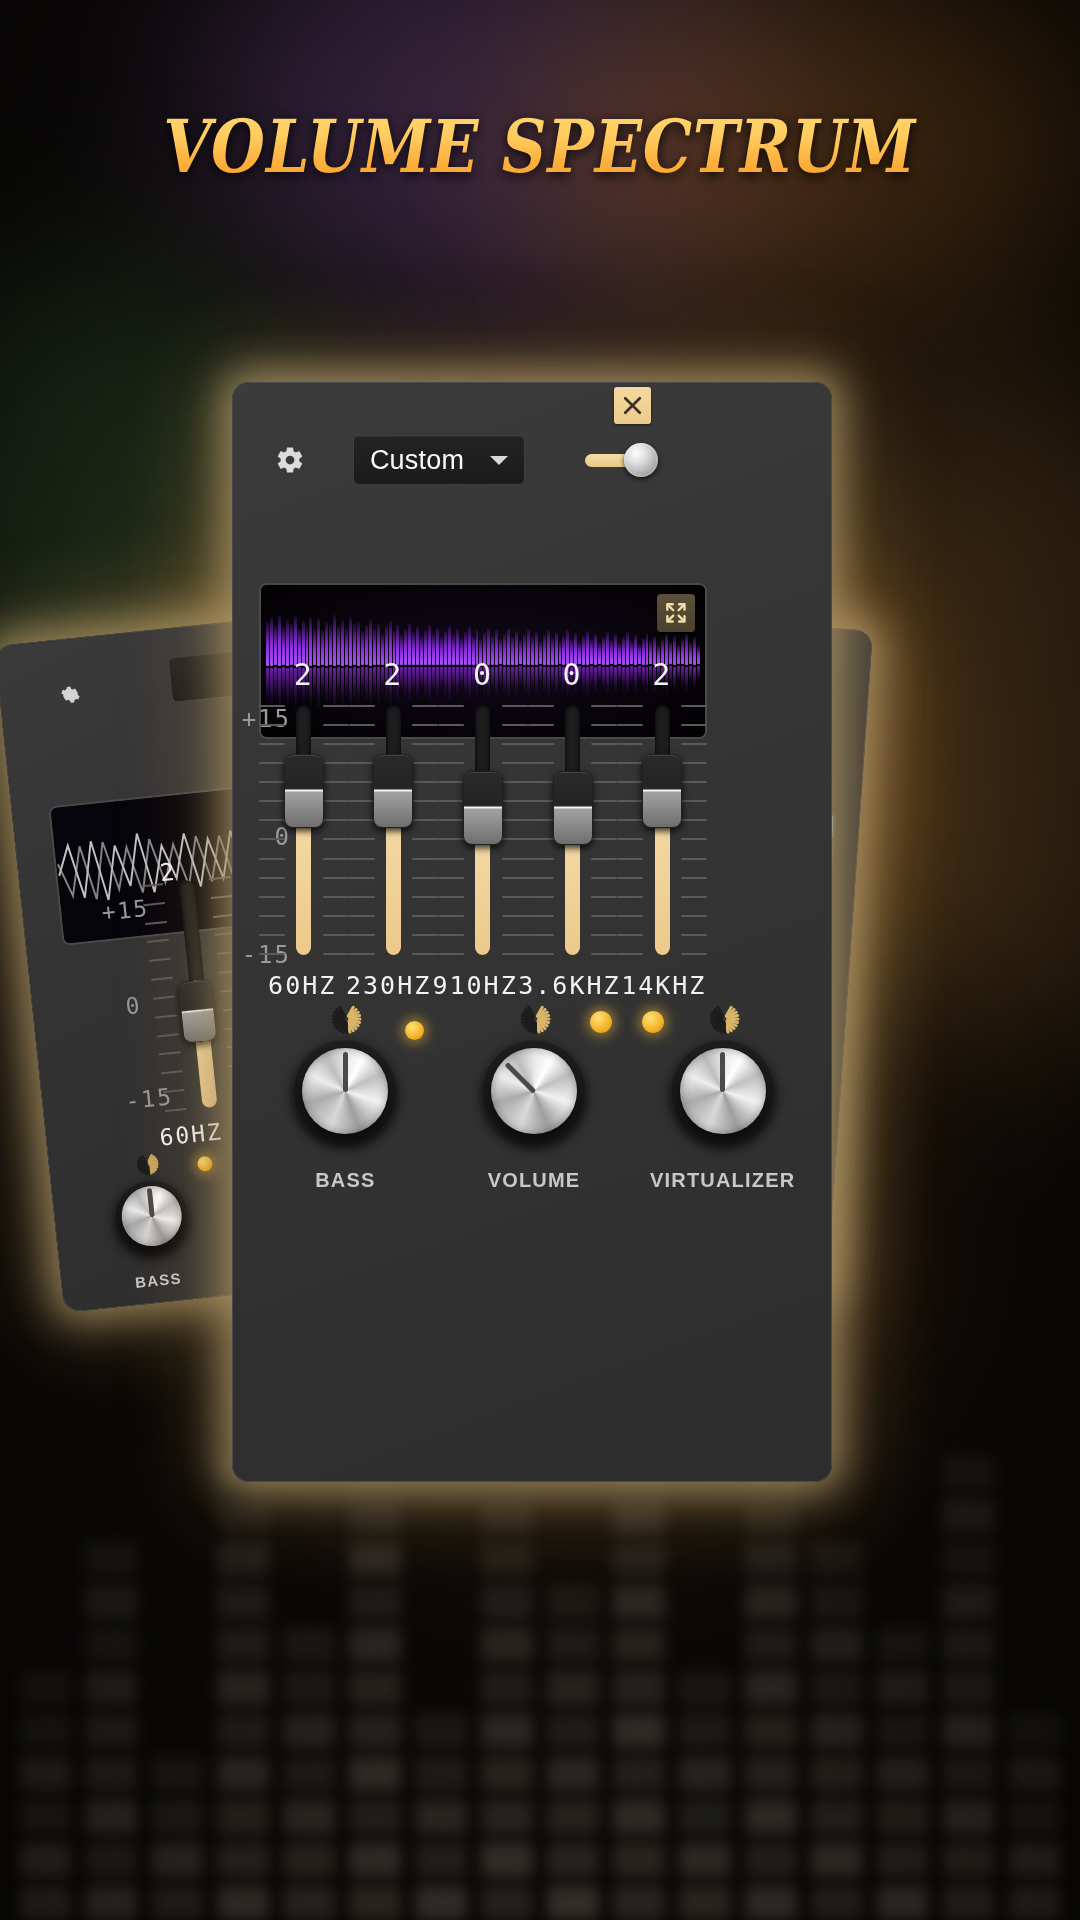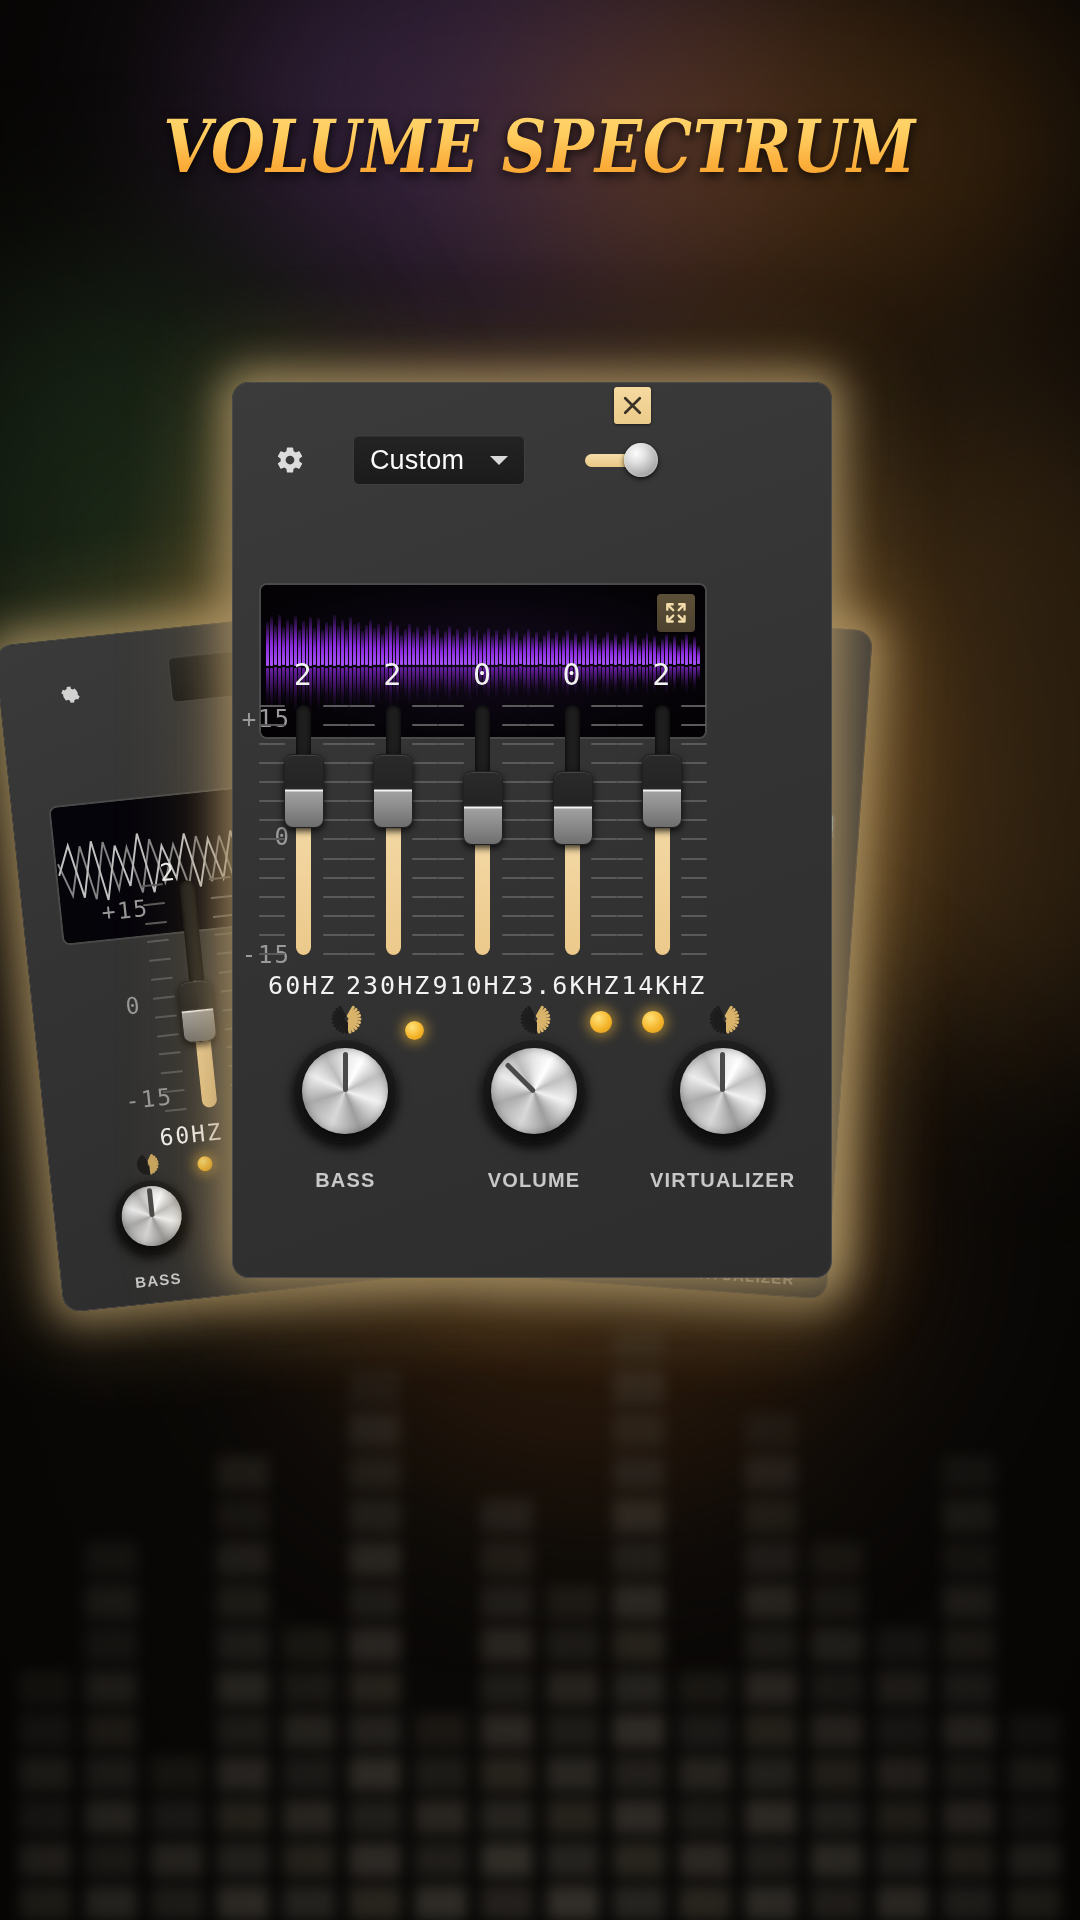--- a/index.html
+++ b/index.html
@@ -694,21 +694,21 @@
           <div class="knob-body" style="inset: 15px;"></div>
           <div class="knob-face" style="inset: 22px;"></div>
           <div class="knob-ind" style="left: 50%; margin-left: -2px; top: 24px; height: 29px;"></div>
         </div>
         <div class="led" style="right: 4px; top: -2px; width: 15px; height: 15px;"></div>
         <div class="knob-label" style="margin-top: 4px; font-size: 15px;">VIRTUALIZER</div>
       </div>
   </div>
 </div>
 
-<div class="card" style="left:232px;top:382px;width:600px;height:896px;z-index:20;">
+<div class="card" style="left:232px;top:382px;width:600px;height:1100px;z-index:20;">
 
   <div class="hdr">
     <span class="gear" style="left:42px;top:62px;">
       <svg viewBox="0 0 24 24">
         <path fill="#dcdcdc" d="M19.43 12.98a7.8 7.8 0 000-1.96l2.11-1.65a.5.5 0 00.12-.64l-2-3.46a.5.5 0 00-.6-.22l-2.49 1a7.3 7.3 0 00-1.69-.98l-.38-2.65A.49.49 0 0014 2h-4a.49.49 0 00-.5.42l-.38 2.65c-.61.25-1.17.58-1.69.98l-2.49-1a.5.5 0 00-.6.22l-2 3.46a.5.5 0 00.12.64l2.11 1.65a7.8 7.8 0 000 1.96l-2.11 1.65a.5.5 0 00-.12.64l2 3.46c.12.22.39.3.6.22l2.49-1c.52.4 1.08.73 1.69.98l.38 2.65c.04.24.25.42.5.42h4c.25 0 .46-.18.5-.42l.38-2.65c.61-.25 1.17-.58 1.69-.98l2.49 1c.21.08.48 0 .6-.22l2-3.46a.5.5 0 00-.12-.64l-2.11-1.65zM12 15.5A3.5 3.5 0 1115.5 12 3.5 3.5 0 0112 15.5z"></path>
       </svg>
     </span>
 
     <div class="preset" style="left:120px;top:52px;width:172px;">
       <span class="preset-label">Custom</span>

